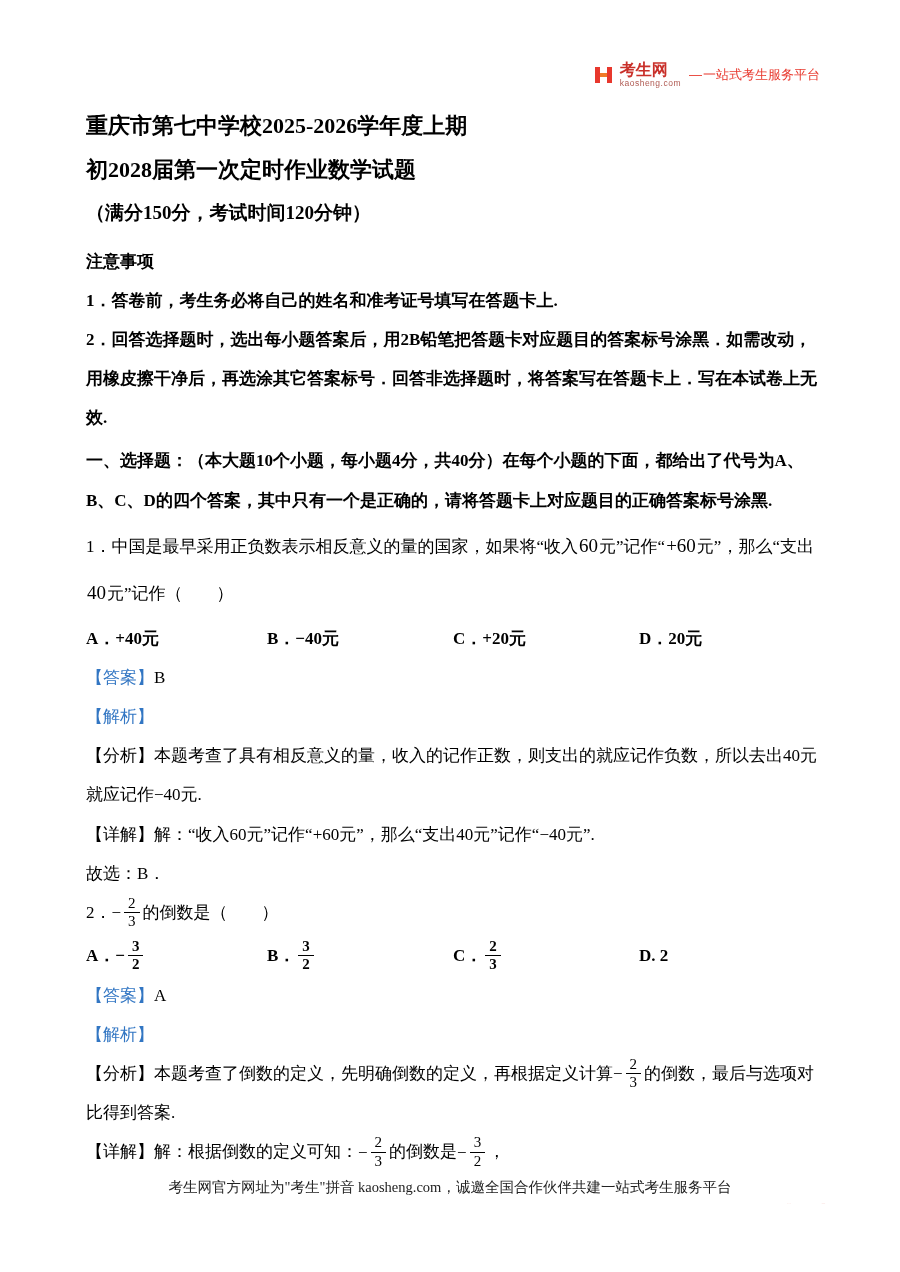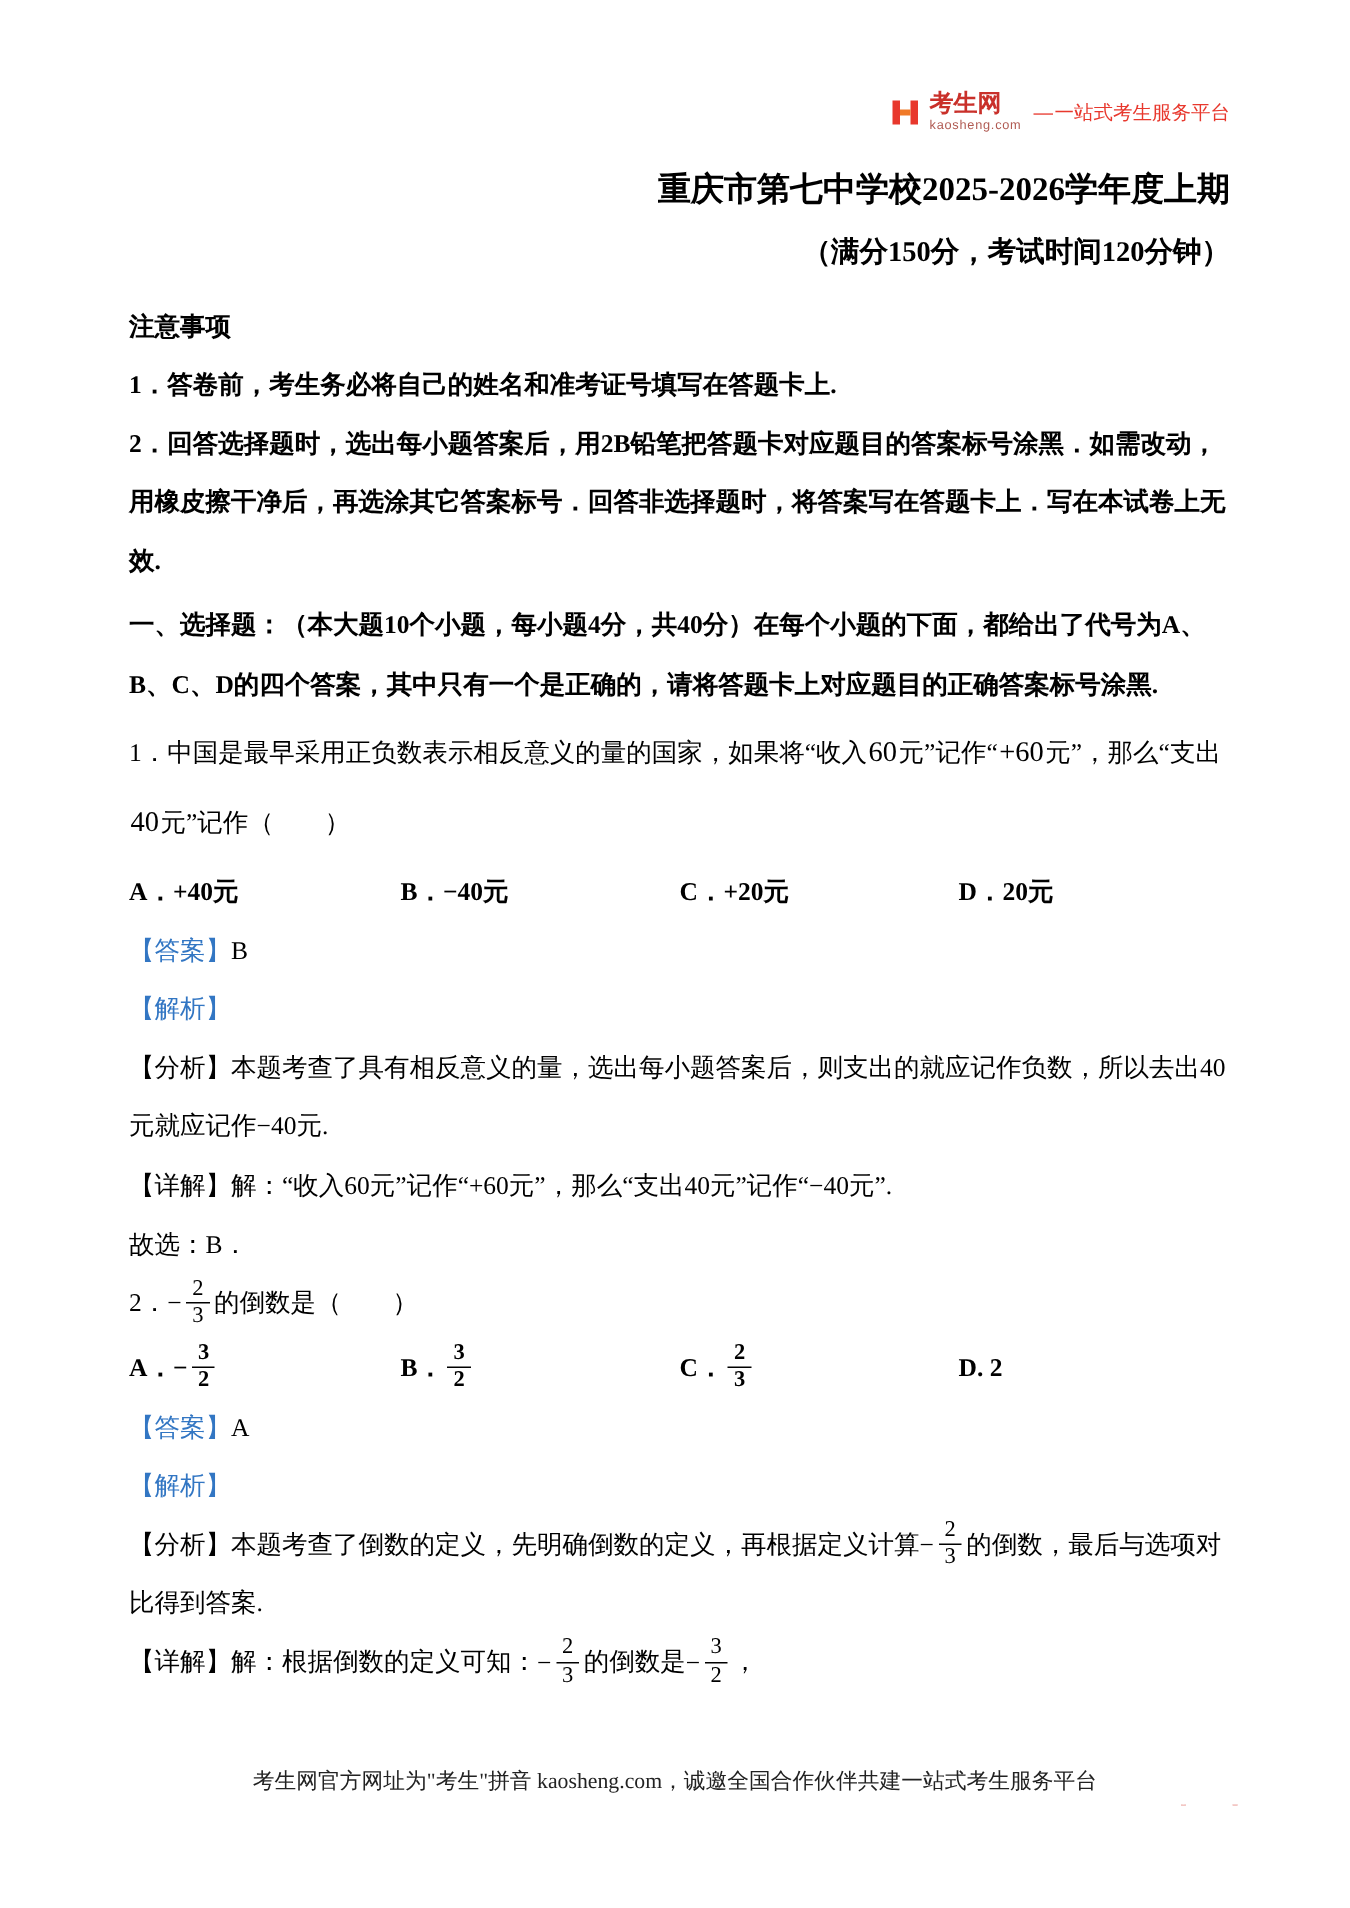--- a/index.html
+++ b/index.html
@@ -21,21 +21,21 @@
     display:flex; align-items:center; gap:6px;
   }
   .brand-icon { width:20px; height:20px; display:block; }
   .brand-text { display:flex; flex-direction:column; line-height:1.05; }
   .brand-name { font-weight:bold; font-size:16px; color:#c9302a; font-family:"Liberation Sans",sans-serif; }
   .brand-domain { font-size:8.5px; color:#b05a52; font-family:"Liberation Sans",sans-serif; letter-spacing:.5px; }
   .brand-tagline { color:#e8382d; font-size:13px; font-family:"Liberation Sans",sans-serif; margin-left:2px; }
   .brand-tagline .dash { margin-right:1px; }
 
   
-  .title-block { text-align:right; }
+  .title-block { text-align:left; }
   .title-line { font-size:22px; font-weight:bold; line-height:2.0; }
   .subtitle-line { font-size:19px; font-weight:bold; line-height:2.0; margin-top:2px; }
 
   
   p.body, .body { font-size:17px; line-height:2.3; }
   .bold { font-weight:bold; }
   .notice-heading { font-size:17px; font-weight:bold; line-height:2.3; margin-top:10px; }
   .blue { color:#3276c3; }
   .mathn { font-size:19px; padding:0 1px; }
 
@@ -88,20 +88,21 @@
       <span class="brand-name">考生网</span>
       <span class="brand-domain">kaosheng.com</span>
     </div>
     <div class="brand-tagline"><span class="dash">—</span><span>一站式考生服务平台</span></div>
   </div>
 
   <div class="content">
 
     <div class="title-block">
       <div class="title-line">重庆市第七中学校2025-2026学年度上期</div>
+      <div class="title-line">初2028届第一次定时作业数学试题</div>
       <div class="subtitle-line">（满分150分，考试时间120分钟）</div>
     </div>
 
     <div class="notice-heading">注意事项</div>
     <p class="body bold">1．答卷前，考生务必将自己的姓名和准考证号填写在答题卡上.</p>
     <p class="body bold">2．回答选择题时，选出每小题答案后，用2B铅笔把答题卡对应题目的答案标号涂黑．如需改动，用橡皮擦干净后，再选涂其它答案标号．回答非选择题时，将答案写在答题卡上．写在本试卷上无效.</p>
 
     <p class="body bold mt-sm">一、选择题：（本大题10个小题，每小题4分，共40分）在每个小题的下面，都给出了代号为A、B、C、D的四个答案，其中只有一个是正确的，请将答题卡上对应题目的正确答案标号涂黑.</p>
 
     <p class="body mt-sm"><span>1．中国是最早采用正负数表示相反意义的量的国家，如果将“收入</span><span class="mathn">60</span><span>元”记作“</span><span class="mathn">+60</span><span>元”，那么“支出</span></p>
@@ -109,21 +110,21 @@
 
     <div class="opt-row">
       <span class="opt-cell opt-a">A．+40元</span>
       <span class="opt-cell opt-b">B．−40元</span>
       <span class="opt-cell opt-c">C．+20元</span>
       <span class="opt-cell opt-d">D．20元</span>
     </div>
 
     <p class="body"><span class="blue">【答案】</span><span>B</span></p>
     <p class="body"><span class="blue">【解析】</span></p>
-    <p class="body">【分析】本题考查了具有相反意义的量，选出每小题答案后，则支出的就应记作负数，所以去出40元就应记作−40元.</p>
+    <p class="body">【分析】本题考查了具有相反意义的量，收入的记作正数，则支出的就应记作负数，所以去出40元就应记作−40元.</p>
     <p class="body">【详解】解：“收入60元”记作“+60元”，那么“支出40元”记作“−40元”.</p>
     <p class="body">故选：B．</p>
 
     <div class="q-stem">
       <span>2．</span>
         <span>−</span>
         <span class="frac">
           <span class="fr-num">2</span>
           <span class="fr-den">3</span>
         </span>

